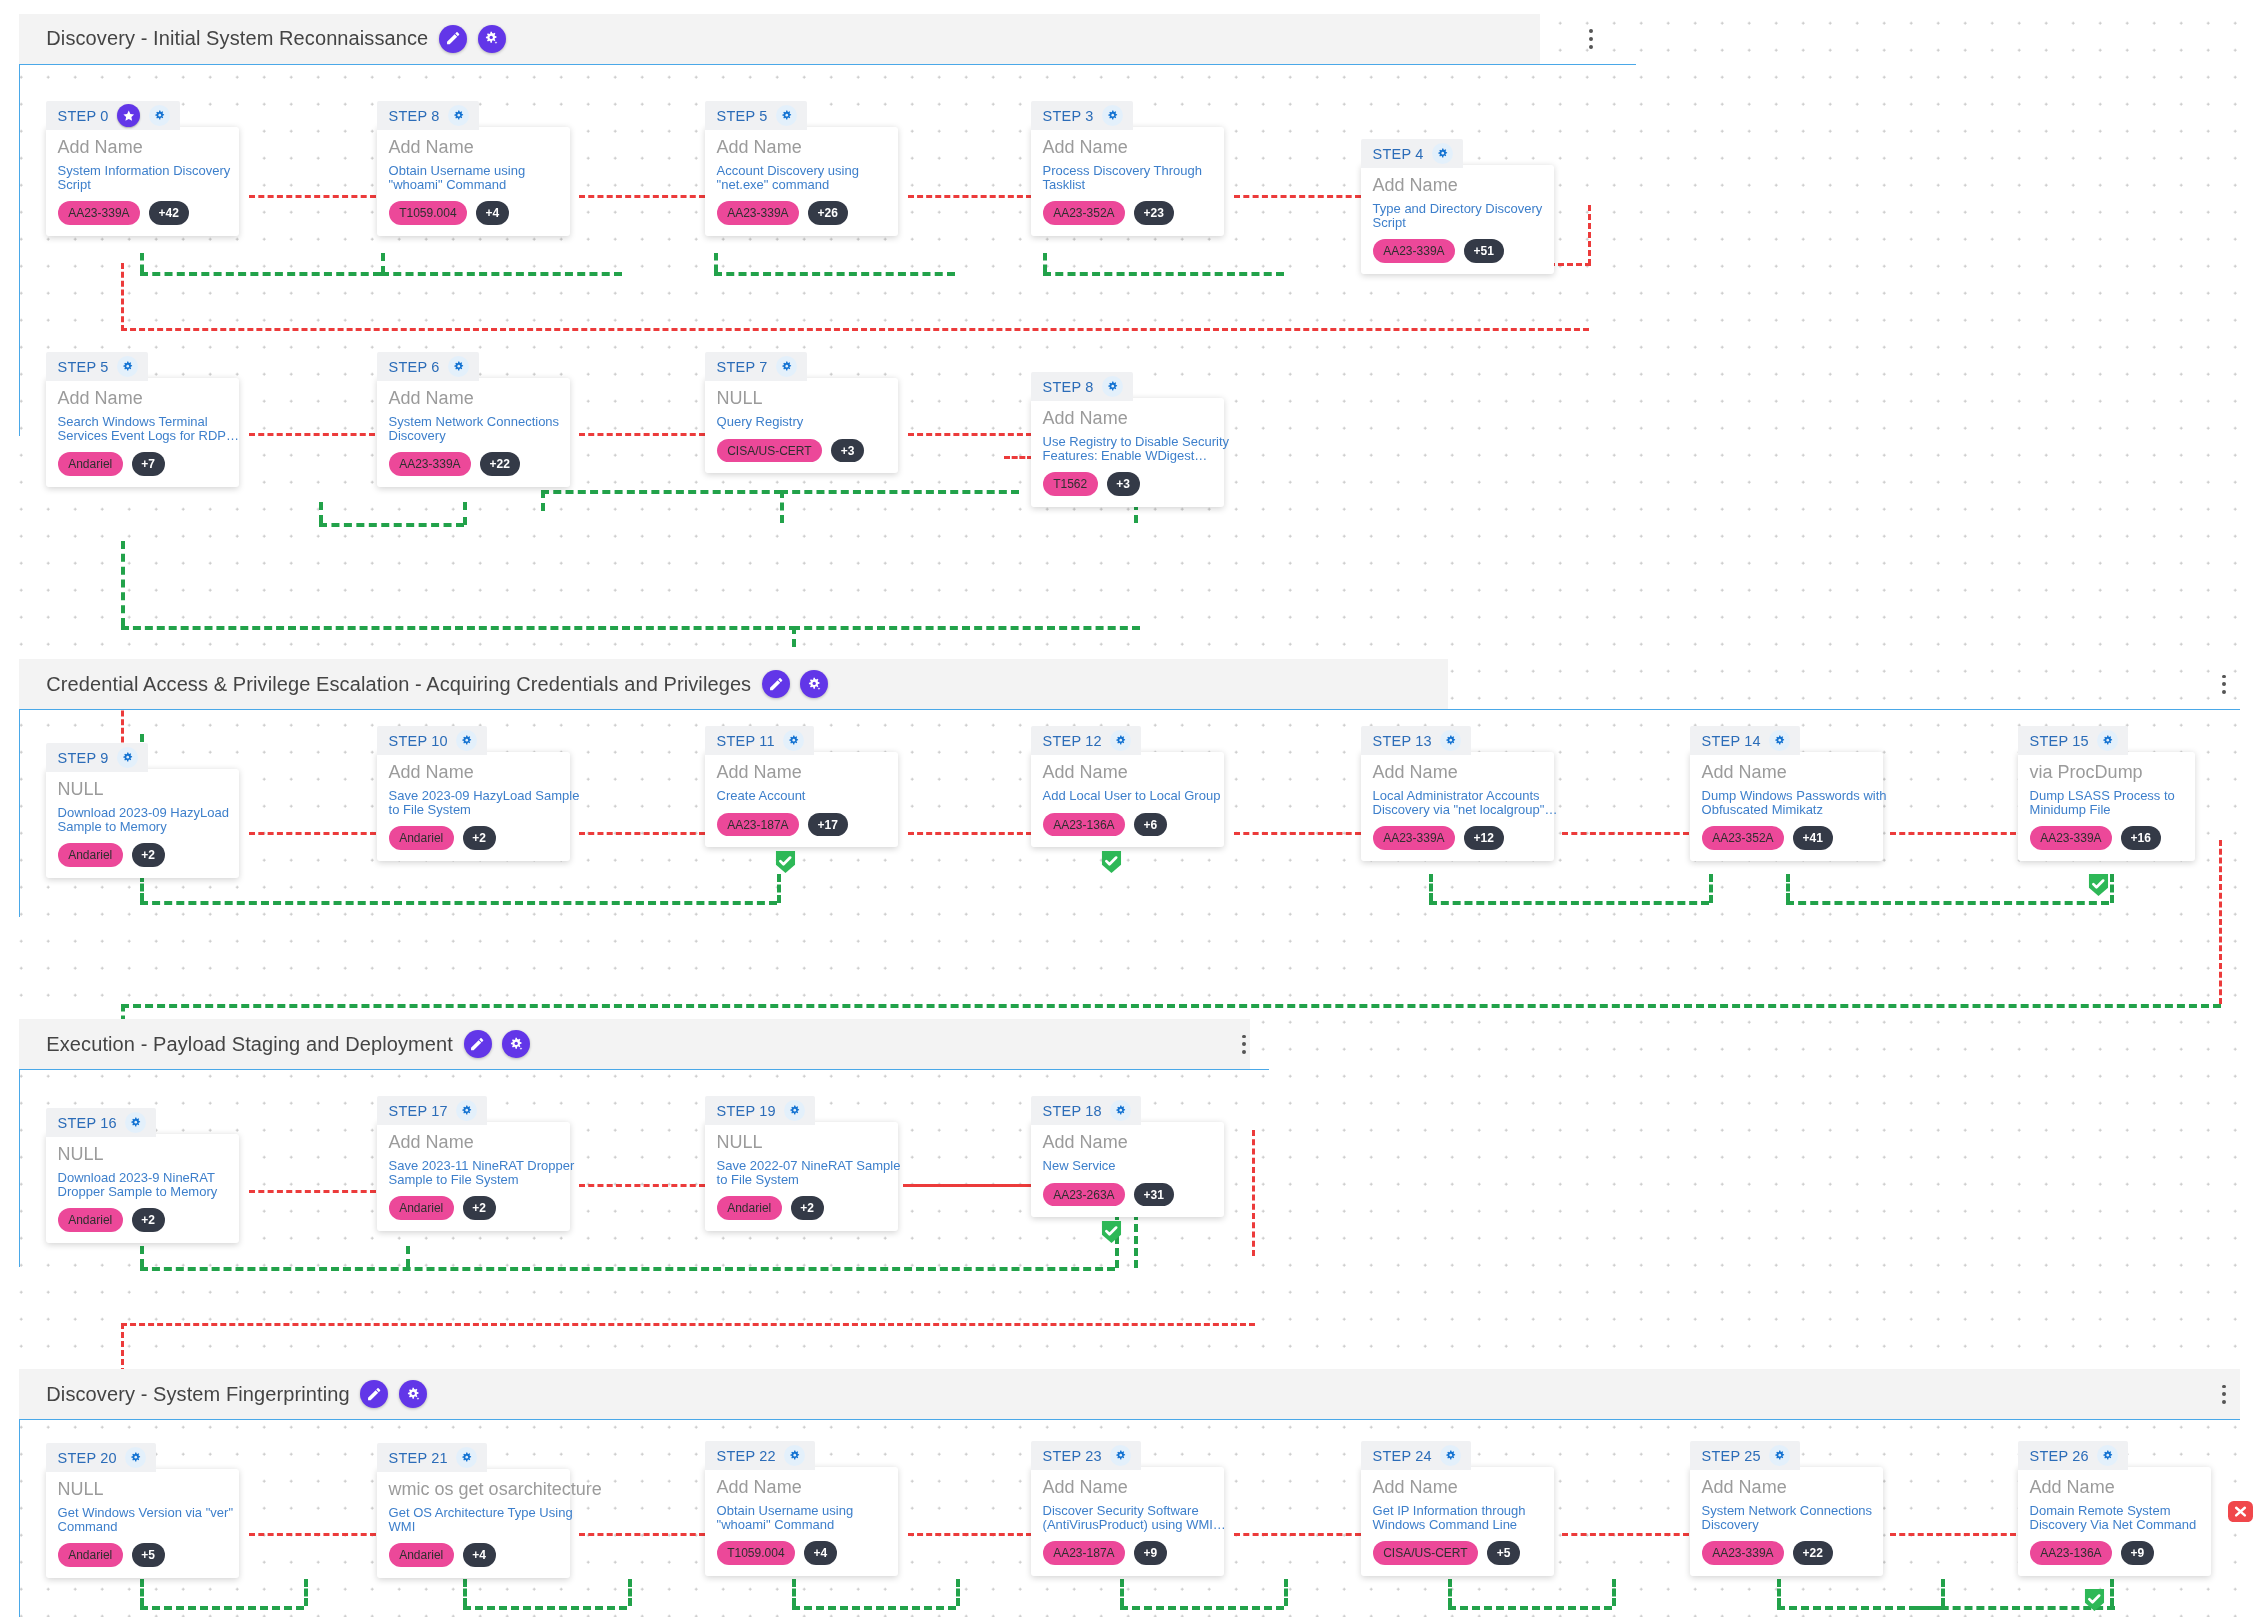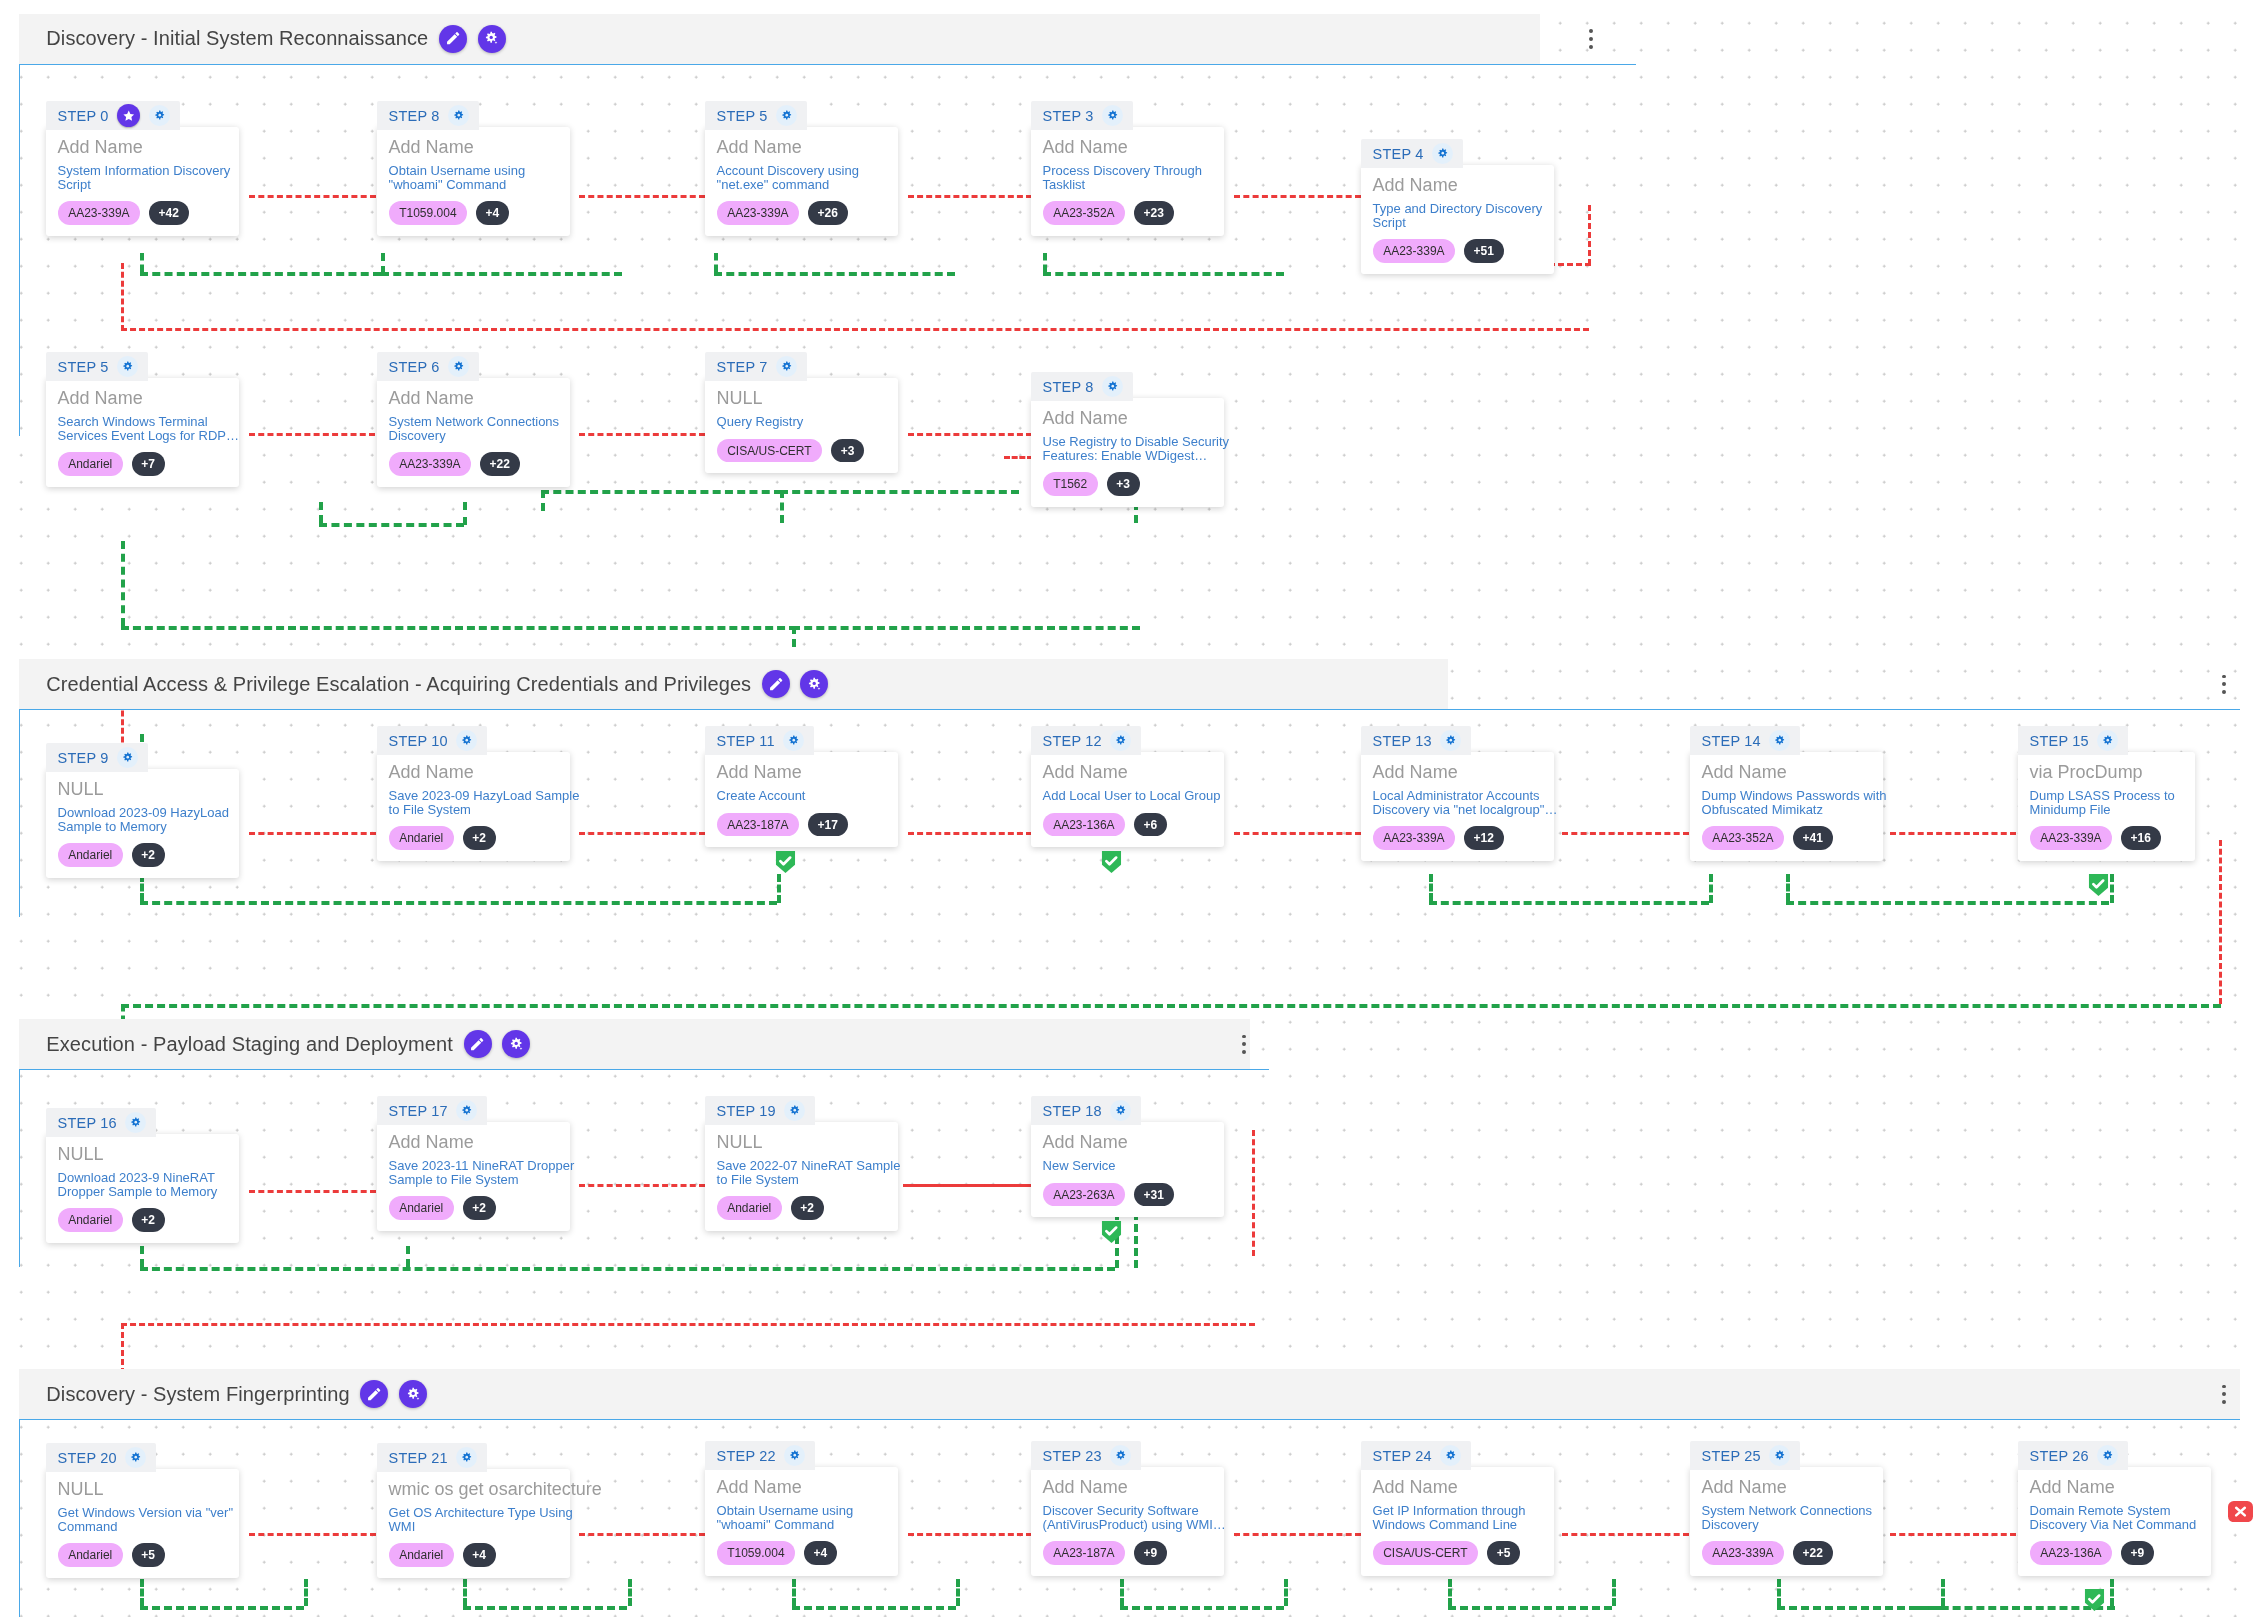--- a/index.html
+++ b/index.html
@@ -79,21 +79,21 @@
     border-radius:2.9px;
     box-shadow:0 1.9px 6.8px rgba(0,0,0,.17);
     padding:9.7px 11.6px 10.6px 11.6px;
     z-index:2;
   }
   .add-name{ font-size:18px; color:#9b9b9b; margin-bottom:6.8px; white-space:nowrap; }
   .tech-name{ font-size:13px; color:#3d7fcb; line-height:1.05; margin-bottom:9.7px; }
   .tech-name span{ display:block; white-space:nowrap; }
   .tags{ display:flex; align-items:center; gap:8.7px; }
   .tag-src{
-    background:#f0abfc; color:#2f2f2f; font-size:12px;
+    background:#ec4899; color:#2f2f2f; font-size:12px;
     border-radius:12.6px; padding:4.8px 10.6px; white-space:nowrap;
   }
   .tag-count{
     background:#343a47; color:#fff; font-size:12px; font-weight:bold;
     border-radius:12.6px; padding:4.8px 9.7px; white-space:nowrap;
   }
 
   
   .badge-ok{ position:absolute; width:21px; height:24px; z-index:5; }
   .badge-err{ position:absolute; width:25px; height:21px; z-index:5; }

